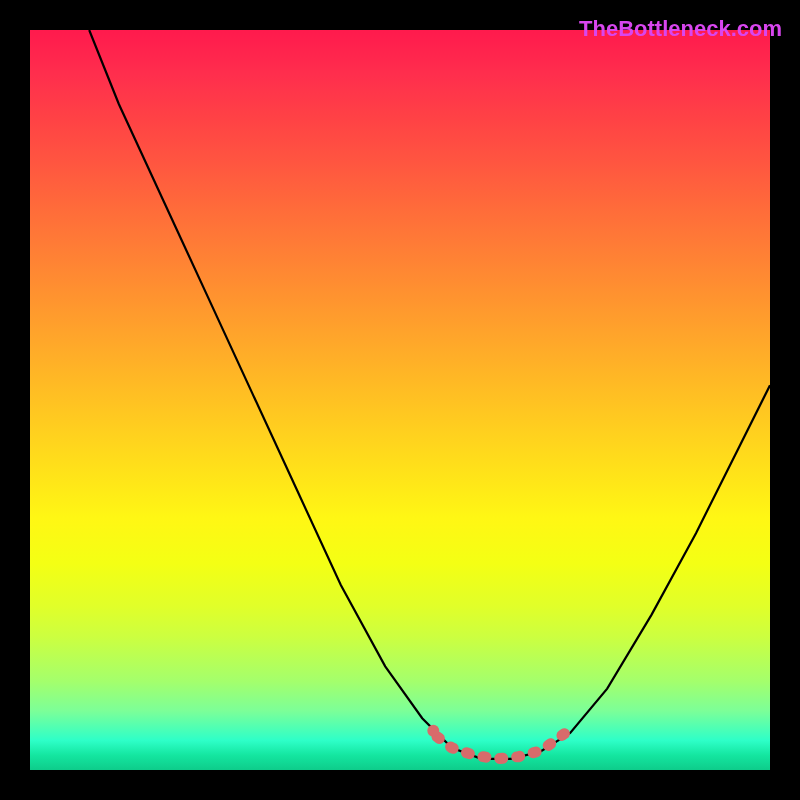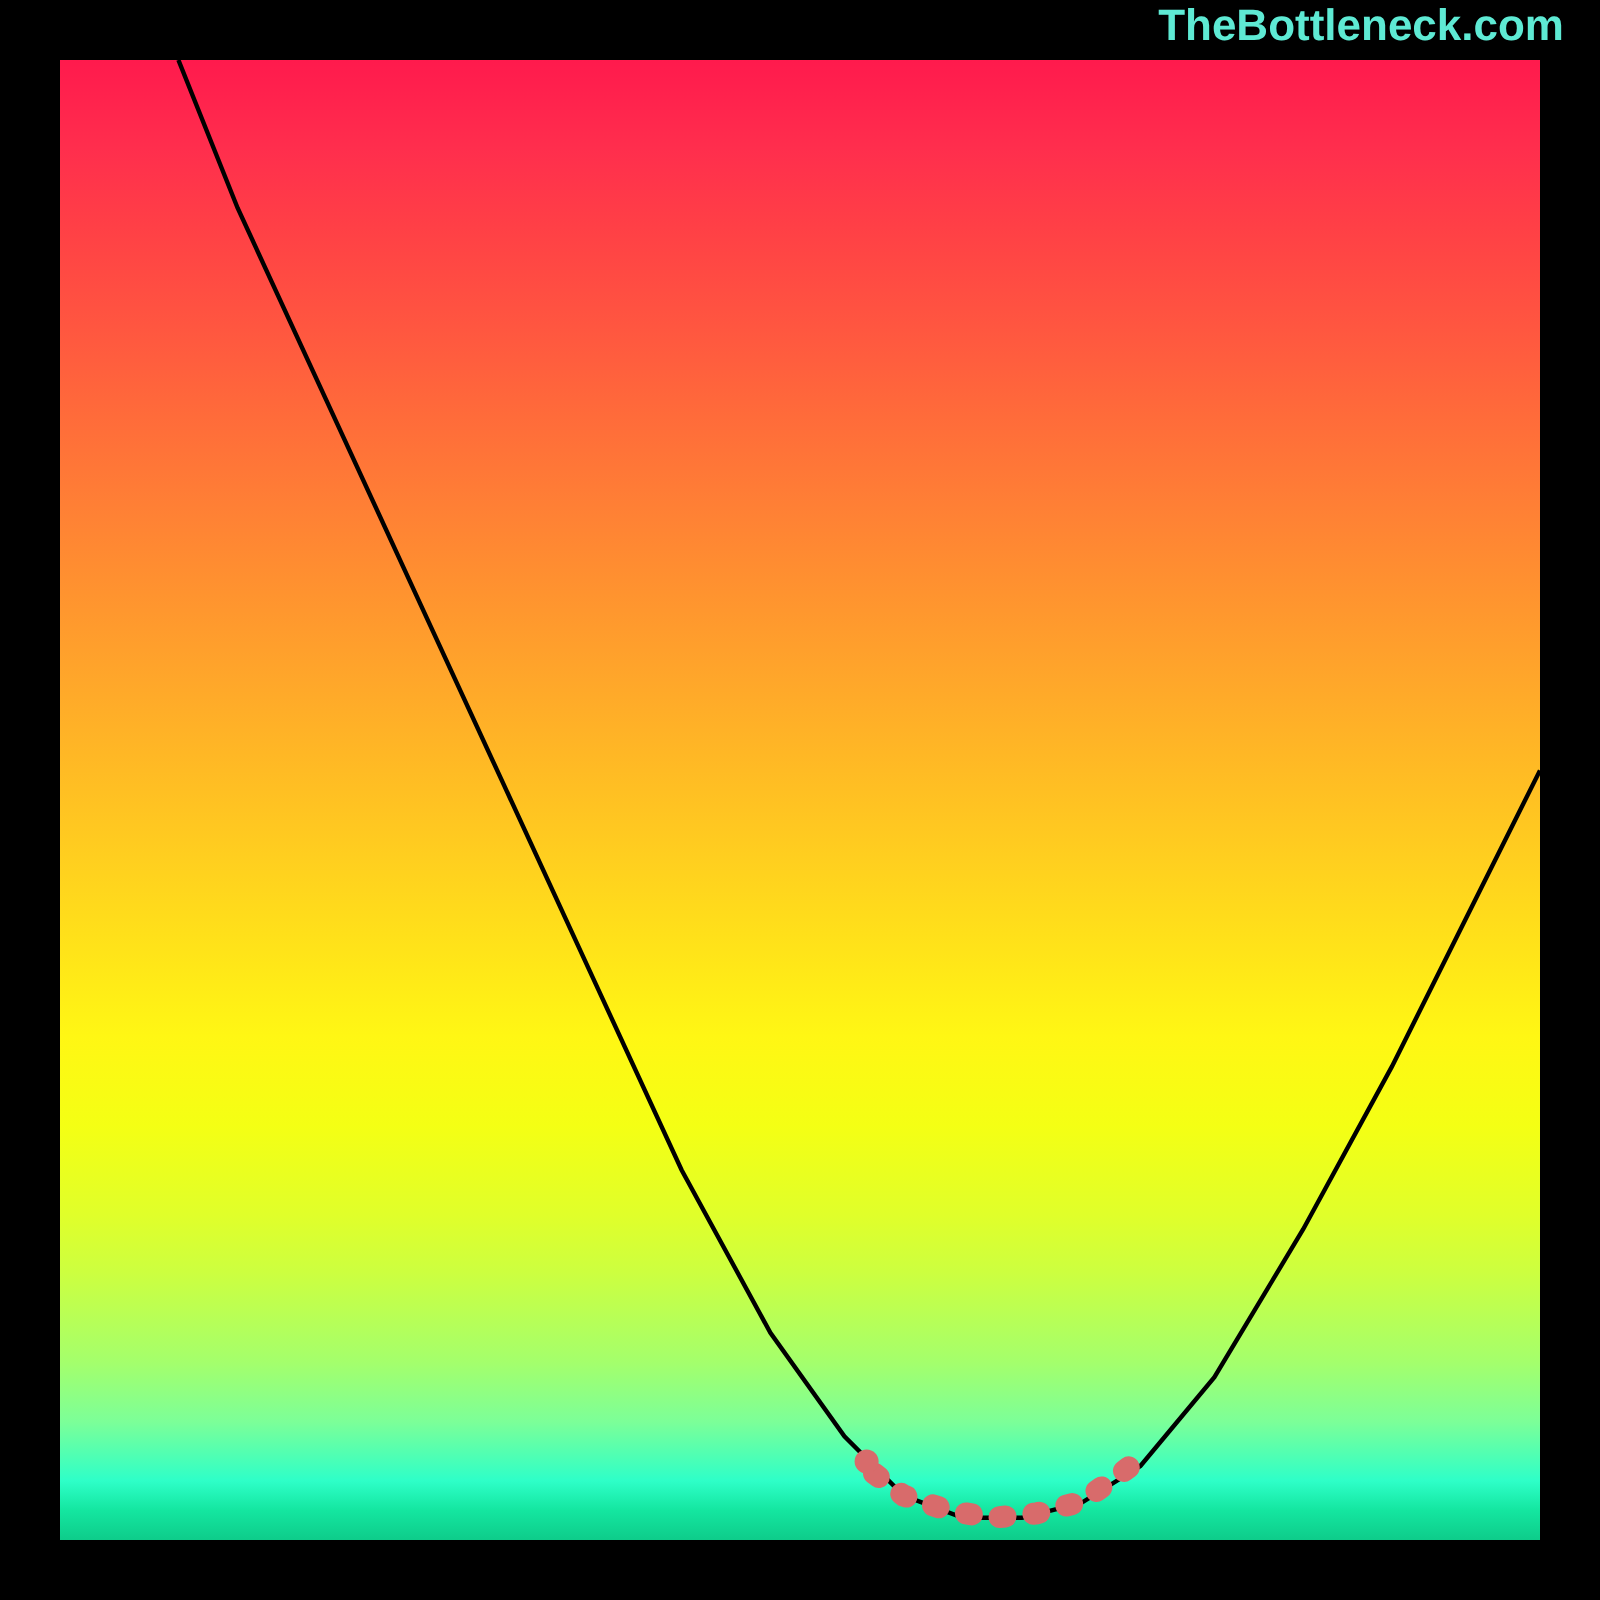--- a/index.html
+++ b/index.html
@@ -6,23 +6,23 @@
   body {
     width: 800px;
     height: 800px;
     background: #000;
     position: relative;
     font-family: Arial, sans-serif;
     overflow: hidden;
   }
   .watermark {
     position: absolute;
-    top: 0;
+    top: 16px;
     right: 18px;
-    color: #5eead4;
+    color: #d946ef;
     font-size: 22px;
     font-weight: bold;
     z-index: 10;
   }
   .plot-area {
     position: absolute;
     left: 30px;
     top: 30px;
     width: 740px;
     height: 740px;

